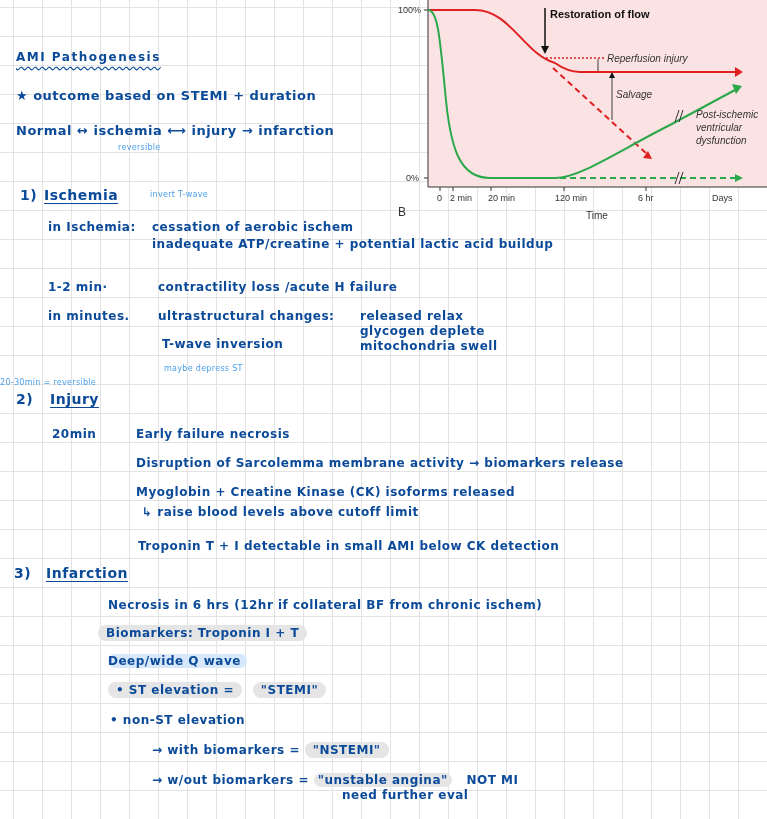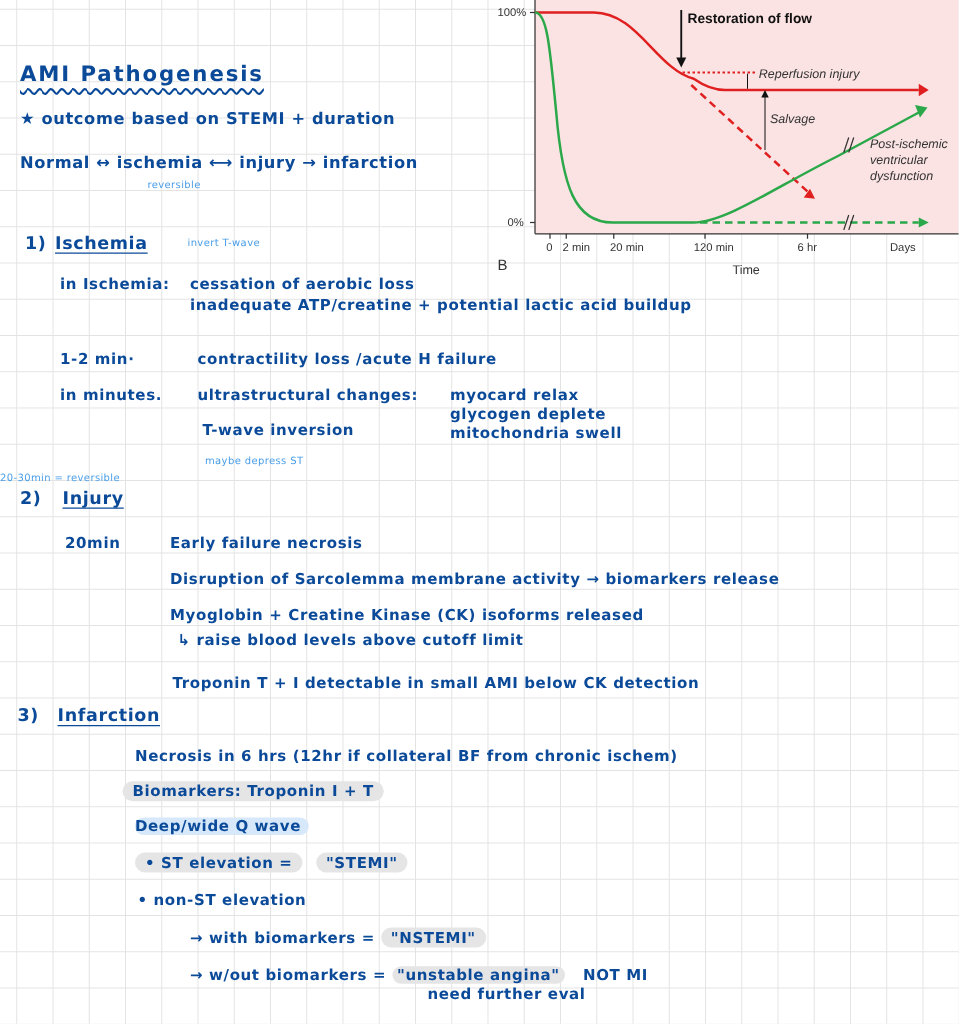--- a/index.html
+++ b/index.html
@@ -9,21 +9,21 @@
     background-image:
       linear-gradient(to right,#e3e3e3 1px,transparent 1px),
       linear-gradient(to bottom,#e3e3e3 1px,transparent 1px);
     background-size:29px 29px;
     background-position:13px 7px;
   }
   .t{position:absolute;white-space:nowrap;font-weight:bold;color:#0b4a99;letter-spacing:0.5px;}
   .s13{font-size:13px;}
   .s12{font-size:12px;}
   .s14{font-size:14px;}
-  .s16{font-size:17px;}
+  .s16{font-size:12px;}
   .light{color:#4a9ee8;font-weight:normal;font-size:8px;letter-spacing:0.3px;}
   .ul{text-decoration:underline;text-underline-offset:3px;}
   .hl{background:#e5e5e5;border-radius:10px;padding:1px 8px;}
   .wavy{text-decoration:underline wavy #0b4a99;text-underline-offset:5px;}
   
   #chart{position:absolute;left:380px;top:0;width:387px;height:220px;}
   .clabel{font-family:"Liberation Sans",sans-serif;font-size:9px;fill:#333;}
   .cital{font-family:"Liberation Sans",sans-serif;font-size:10px;fill:#333;font-style:italic;}
   .cbold{font-family:"Liberation Sans",sans-serif;font-size:11px;fill:#111;font-weight:bold;}
 </style>
@@ -103,29 +103,29 @@
   <span>→</span>
   <span>infarction</span>
 </div>
 <div class="t light" style="left:118px;top:143px;">reversible</div>
 
 <div class="t s14" style="left:20px;top:187px;">1)</div>
 <div class="t s14 ul" style="left:44px;top:187px;">Ischemia</div>
 <div class="t light" style="left:150px;top:190px;">invert T-wave</div>
 
 <div class="t s12" style="left:48px;top:220px;">in Ischemia:</div>
-<div class="t s12" style="left:152px;top:220px;">cessation of aerobic loss</div>
+<div class="t s12" style="left:152px;top:220px;">cessation of aerobic ischem</div>
 <div class="t s12" style="left:152px;top:237px;">inadequate ATP/creatine  + potential lactic acid buildup</div>
 
 <div class="t s12" style="left:48px;top:280px;">1-2 min·</div>
 <div class="t s12" style="left:158px;top:280px;">contractility loss /acute H failure</div>
 
 <div class="t s12" style="left:48px;top:309px;">in minutes.</div>
 <div class="t s12" style="left:158px;top:309px;">ultrastructural changes:</div>
-<div class="t s12" style="left:360px;top:309px;">myocard relax</div>
+<div class="t s12" style="left:360px;top:309px;">released relax</div>
 <div class="t s12" style="left:360px;top:324px;">glycogen deplete</div>
 <div class="t s12" style="left:360px;top:339px;">mitochondria swell</div>
 
 <div class="t light" style="left:0px;top:358px;margin-top:20px;">20-30min = reversible</div>
 <div class="t s12" style="left:162px;top:337px;">T-wave inversion</div>
 <div class="t light" style="left:164px;top:364px;">maybe depress ST</div>
 
 <div class="t s14" style="left:16px;top:391px;">2)</div>
 <div class="t s14 ul" style="left:50px;top:391px;">Injury</div>
 <div class="t s12" style="left:52px;top:427px;">20min</div>

